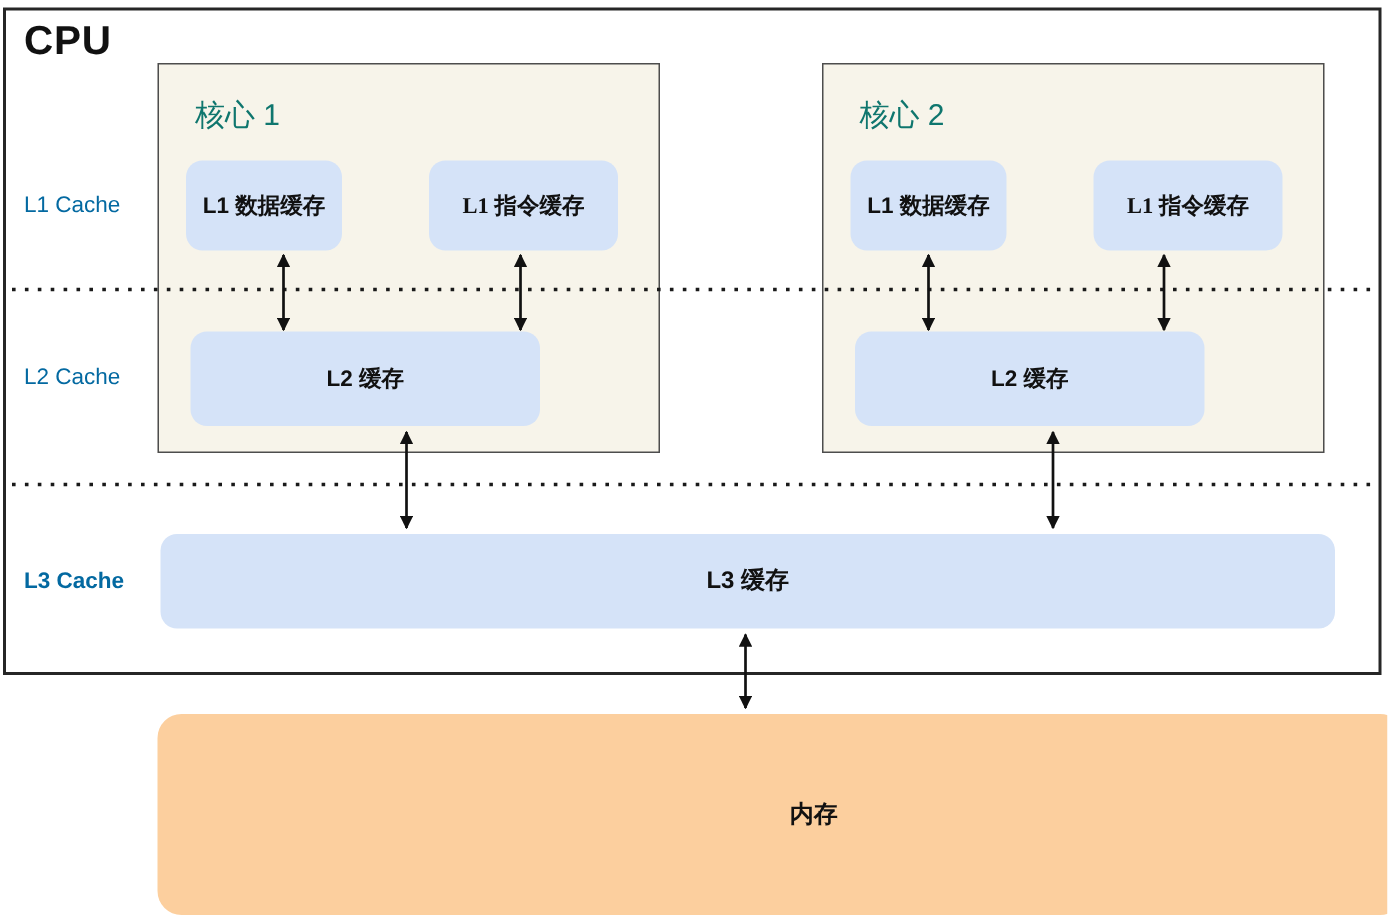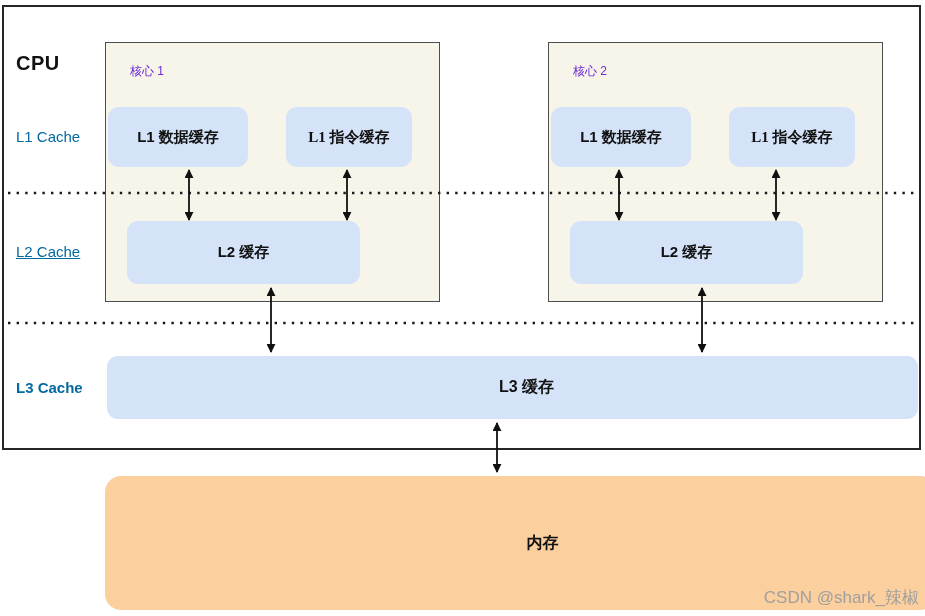--- a/index.html
+++ b/index.html
@@ -20,72 +20,71 @@
     position: absolute;
     left: 2px; top: 5px;
     width: 919px; height: 445px;
     border: 2px solid var(--cpu-border, #262626);
     box-sizing: border-box;
     background: #ffffff;
   }
   .cpu-title {
     position: absolute;
     left: 16px; top: 12px;
-    font-size: 20px;
+    font-size: 27px;
     font-weight: bold;
     letter-spacing: 0.5px;
-    margin-top: 40px;
   }
   .row-label {
     position: absolute;
     left: 16px;
     font-size: 15px;
     color: #0369a1;
   }
   .row-label.l1 { top: 128px; }
-  .row-label.l2 { top: 243px; text-decoration: underline; }
+  .row-label.l2 { top: 243px; }
   .row-label.l3 { top: 379px; font-weight: bold; }
   .core-box {
     position: absolute;
     top: 42px;
     width: 335px; height: 260px;
     background: var(--core-fill, #f7f4ea);
     border: 1.5px solid var(--core-border, #4d4d4d);
     box-sizing: border-box;
   }
   .core-box.core1 { left: 105px; }
   .core-box.core2 { left: 535px; margin-left: 13px; }
   .core-title {
     position: absolute;
     left: 24px; top: 20px;
-    font-size: 12px;
-    color: #6d28d9;
+    font-size: 20px;
+    color: #0f766e;
   }
   .cache-chip {
     position: absolute;
     background: var(--cache-fill, #d5e3f8);
     border-radius: 11px;
     display: flex;
     align-items: center;
     justify-content: center;
     font-size: 15px;
     font-weight: bold;
     color: #111111;
   }
-  .l1-data  { left: 2px;  top: 64px; width: 140px; height: 60px; }
+  .l1-data  { left: 18px;  top: 64px; width: 104px; height: 60px; }
   .l1-instr { left: 180px; top: 64px; width: 126px; height: 60px; font-family: Liberation Serif, serif; }
   .l2-chip  { left: 21px;  top: 178px; width: 233px; height: 63px; }
   .l3-chip {
     position: absolute;
     left: 107px; top: 356px;
     width: 783px; height: 63px;
     border-radius: 11px;
     background: var(--cache-fill, #d5e3f8);
     display: flex; align-items: center; justify-content: center;
-    font-size: 16px; font-weight: bold; padding-left: 28px;
+    font-size: 16px; font-weight: bold;
   }
   .memory-box {
     position: absolute;
     left: 105px; top: 476px;
     width: 787px; height: 134px;
     border-radius: 16px;
     background: var(--memory-fill, #fccf9e);
     display: flex; align-items: center; justify-content: center;
     font-size: 16px; font-weight: bold; padding-left: 44px;
   }
@@ -129,21 +128,20 @@
     <div class="core-title">核心 2</div>
     <div class="cache-chip l1-data">L1 数据缓存</div>
     <div class="cache-chip l1-instr">L1 指令缓存</div>
     <div class="cache-chip l2-chip">L2 缓存</div>
   </div>
 
   <div class="l3-chip">L3 缓存</div>
 
   <div class="memory-box">内存</div>
 
-  <div class="watermark">CSDN @shark_辣椒</div>
 
   <svg class="overlay-svg" viewBox="0 0 925 616" xmlns="http://www.w3.org/2000/svg">
     <defs>
       <marker id="ah" viewBox="0 0 10 10" refX="9" refY="5" markerWidth="9" markerHeight="9" markerUnits="userSpaceOnUse" orient="auto-start-reverse">
         <path d="M0,0 L10,5 L0,10 z" fill="#111111"></path>
       </marker>
     </defs>
 
     <line x1="8" y1="193" x2="918" y2="193" stroke="#1a1a1a" stroke-width="2.4" stroke-dasharray="2.4 6.2"></line>
     <line x1="8" y1="323" x2="918" y2="323" stroke="#1a1a1a" stroke-width="2.4" stroke-dasharray="2.4 6.2"></line>

